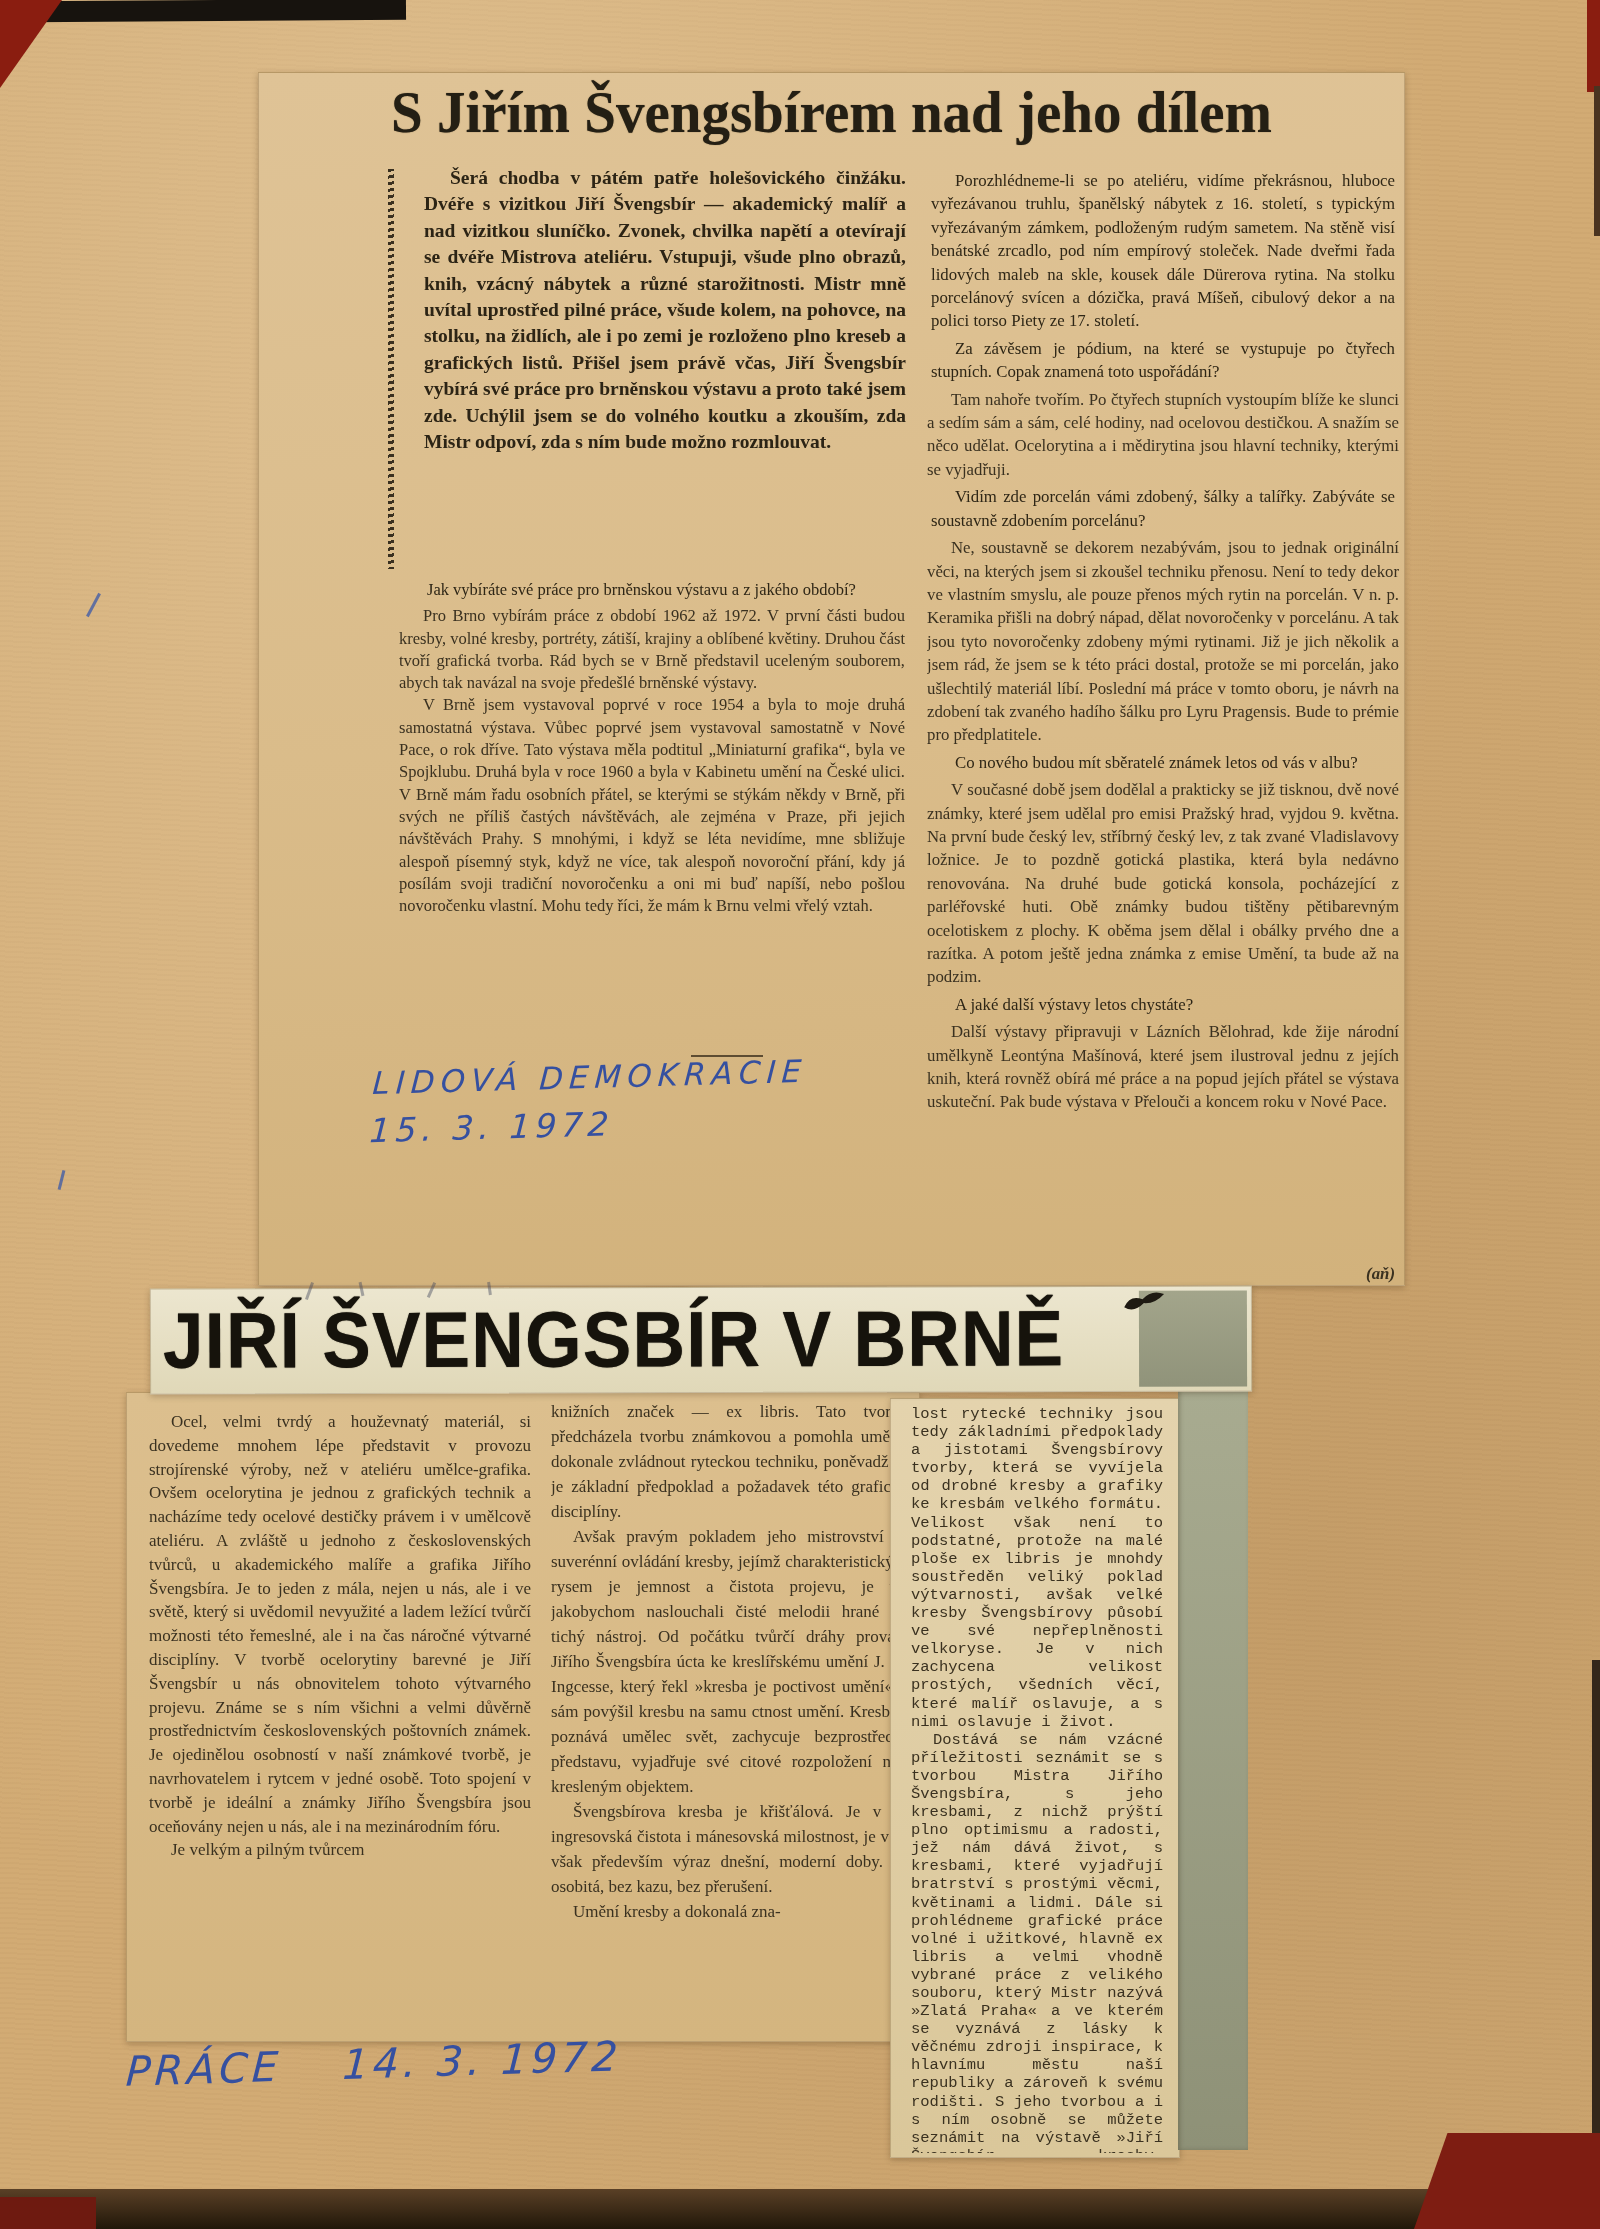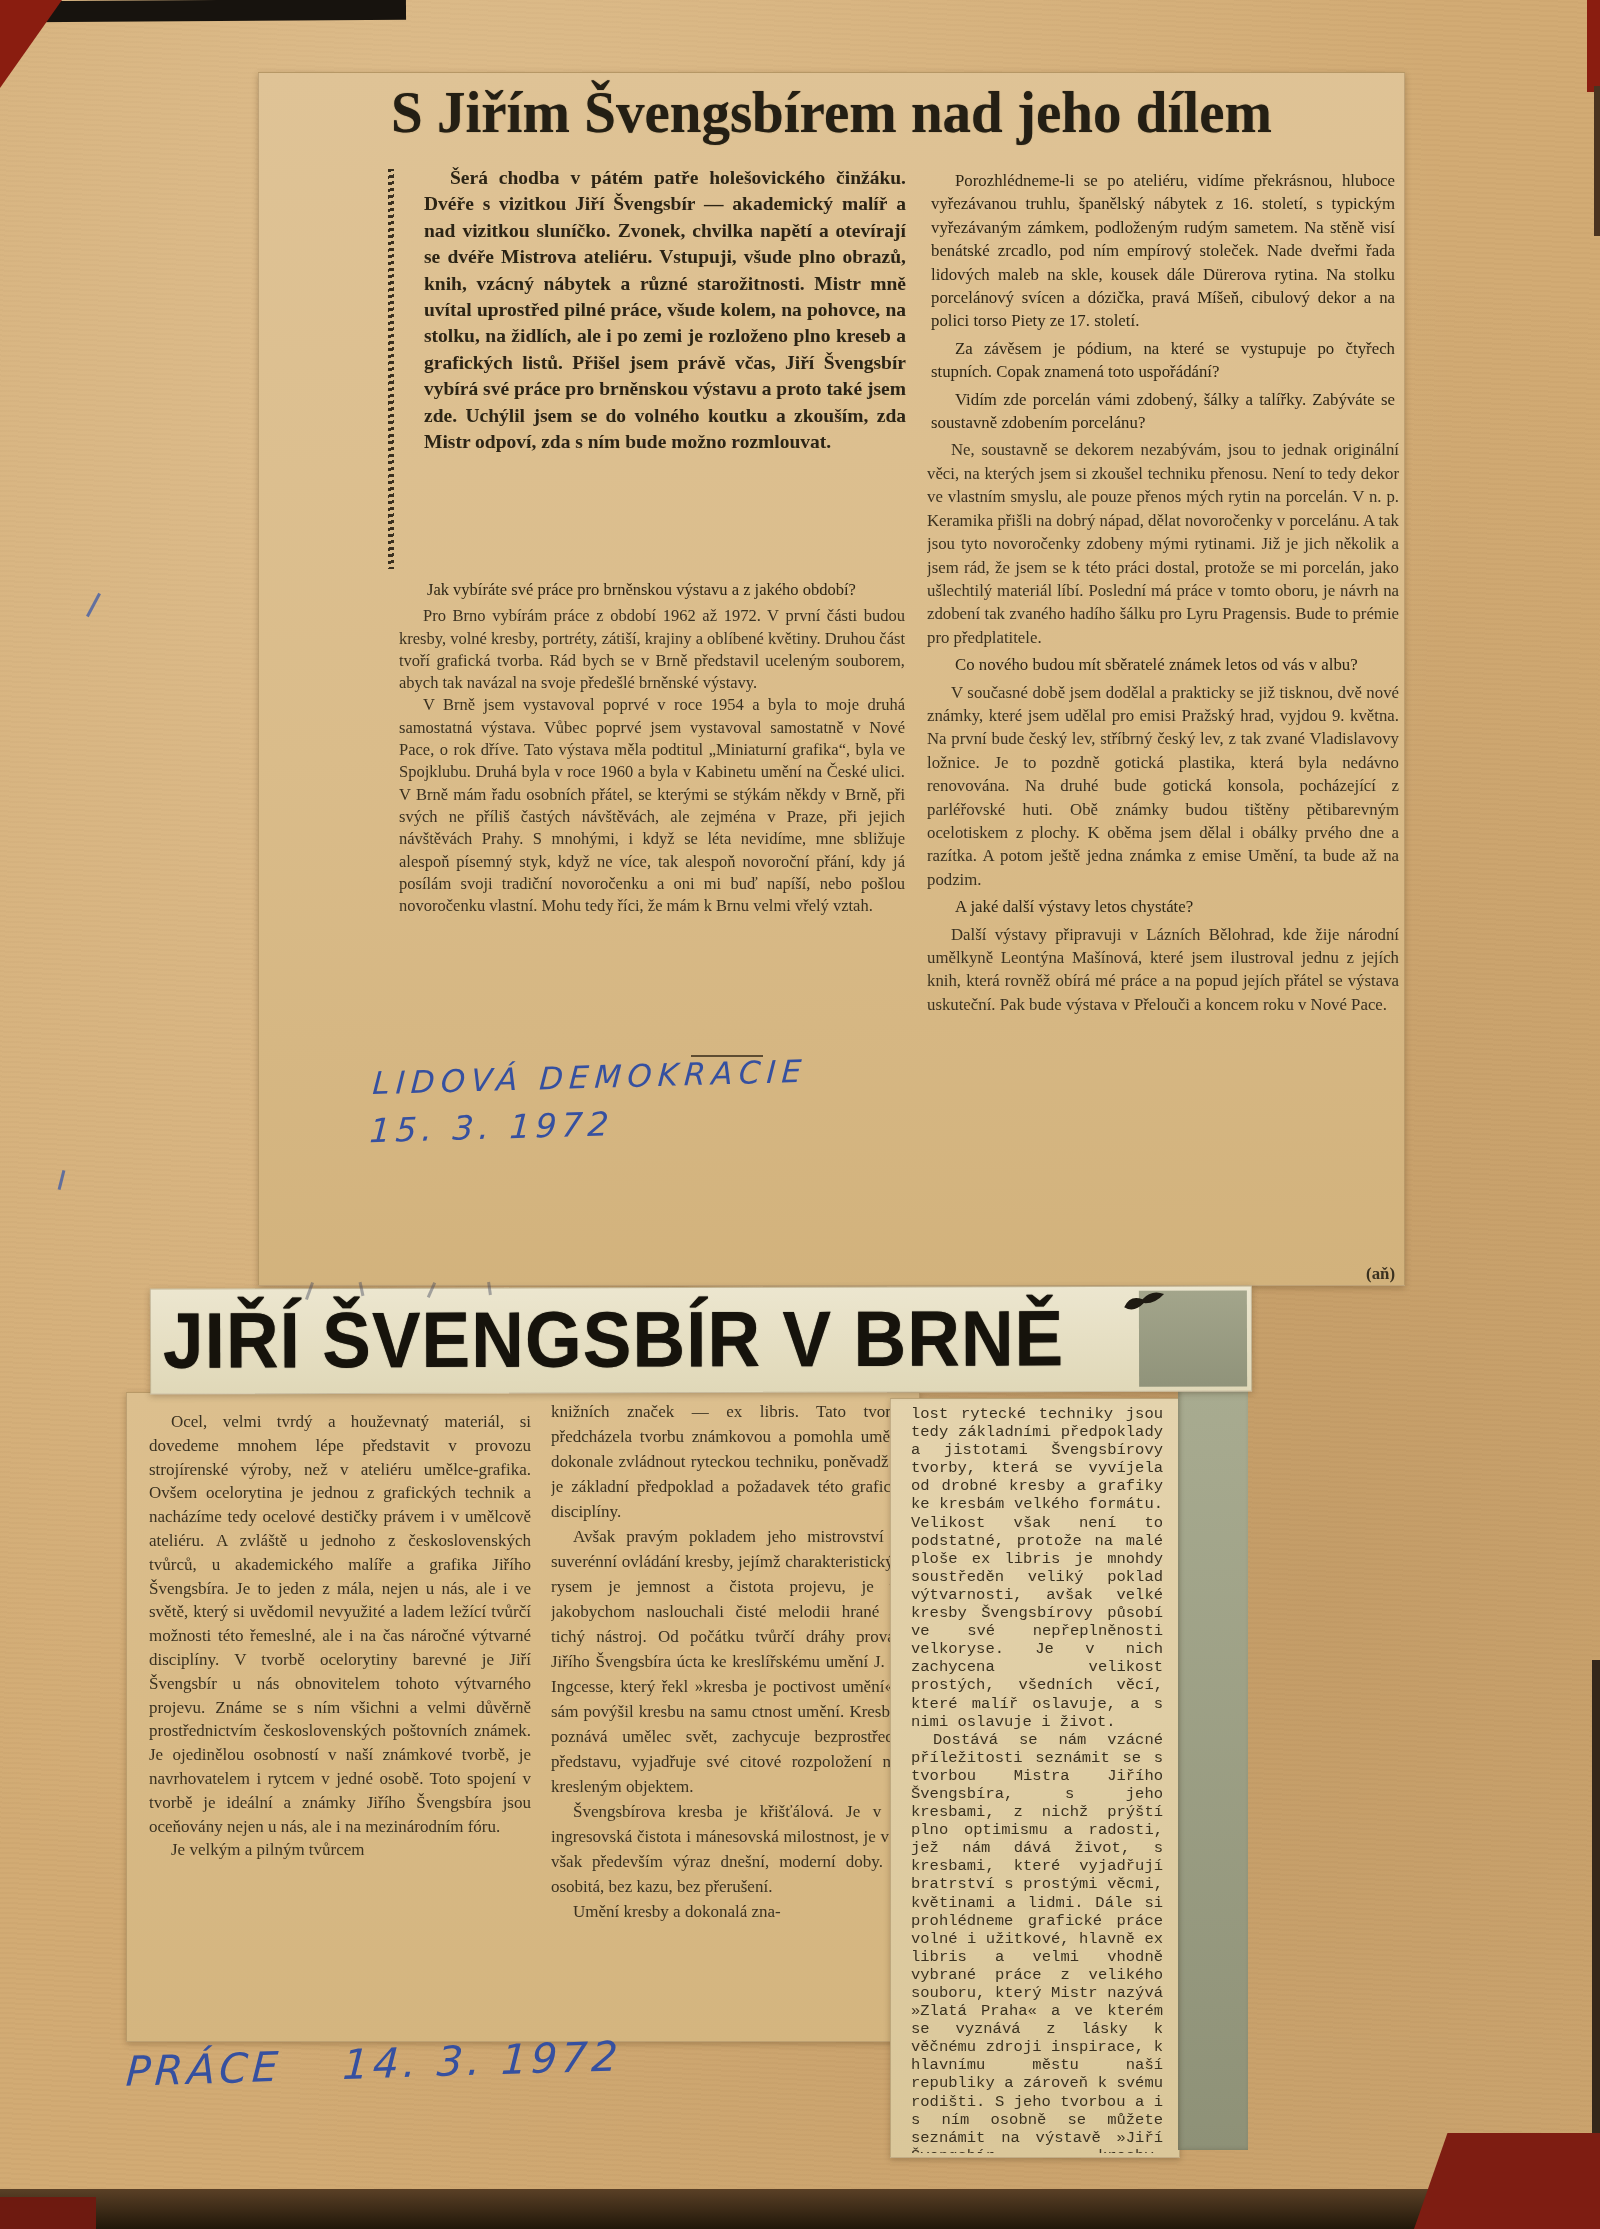--- a/index.html
+++ b/index.html
@@ -45,21 +45,21 @@
   .zigzag{position:absolute;left:129px;top:96px;width:6px;height:400px;
     background:repeating-linear-gradient(168deg,#3a3020 0 3px,transparent 3px 6.5px);}
   .a1-intro{position:absolute;left:165px;top:92px;width:482px;height:406px;overflow:hidden;
     font-weight:bold;font-size:19.5px;line-height:26.4px;text-align:justify;text-indent:26px;color:#2c2415;}
   .a1-qa{position:absolute;left:140px;top:502px;width:506px;height:484px;overflow:hidden;
     font-size:16.5px;line-height:22.3px;text-align:justify;color:#3a3120;}
   .a1-right{position:absolute;left:668px;top:92px;width:472px;height:1122px;overflow:hidden;
     font-size:16.8px;line-height:23.4px;text-align:justify;color:#3a3120;}
   p.pq{margin:4px;text-indent:24px;font-weight:normal;color:#2e2616;}
   p.pa{margin:0;text-indent:24px;font-weight:normal;}
-  .signoff{position:absolute;right:4px;bottom:2px;font-weight:bold;}
+  .signoff{position:absolute;right:4px;bottom:2px;font-weight:bold;font-style:italic;}
   .underline-mark{position:absolute;left:432px;top:982px;width:72px;height:2px;background:#5d4c32;}
 
   
   .hand{font-family:"DejaVu Sans",sans-serif;color:#3550a0;font-style:italic;}
   .hw1{position:absolute;left:112px;top:986px;transform:rotate(-1.6deg) skewX(-5deg);}
   .hw1 .src{font-size:31px;letter-spacing:6px;}
   .hw1 .date{font-size:33px;letter-spacing:5px;margin-top:10px;}
   .hw2{position:absolute;left:126px;top:2040px;transform:rotate(-1.8deg) skewX(-5deg);z-index:4;}
   .hw2 span{font-size:41px;letter-spacing:4px;}
   .hw2 .date{margin-left:56px;}
@@ -113,20 +113,21 @@
     <p class="pq">Jak vybíráte své práce pro brněnskou výstavu a z jakého období?</p>
     <p class="pa">Pro Brno vybírám práce z období 1962 až 1972. V první části budou kresby, volné kresby, portréty, zátiší, krajiny a oblíbené květiny. Druhou část tvoří grafická tvorba. Rád bych se v Brně představil uceleným souborem, abych tak navázal na svoje předešlé brněnské výstavy.</p>
     <p class="pa">V Brně jsem vystavoval poprvé v roce 1954 a byla to moje druhá samostatná výstava. Vůbec poprvé jsem vystavoval samostatně v Nové Pace, o rok dříve. Tato výstava měla podtitul „Miniaturní grafika“, byla ve Spojklubu. Druhá byla v roce 1960 a byla v Kabinetu umění na České ulici. V Brně mám řadu osobních přátel, se kterými se stýkám někdy v Brně, při svých ne příliš častých návštěvách, ale zejména v Praze, při jejich návštěvách Prahy. S mnohými, i když se léta nevidíme, mne sbližuje alespoň písemný styk, když ne více, tak alespoň novoroční přání, kdy já posílám svoji tradiční novoročenku a oni mi buď napíší, nebo pošlou novoročenku vlastní. Mohu tedy říci, že mám k Brnu velmi vřelý vztah.</p>
   </div>
 
   <div class="underline-mark"></div>
 
   <div class="a1-right" style="position:absolute;">
     <p class="pq">Porozhlédneme-li se po ateliéru, vidíme překrásnou, hluboce vyřezávanou truhlu, španělský nábytek z 16. století, s typickým vyřezávaným zámkem, podloženým rudým sametem. Na stěně visí benátské zrcadlo, pod ním empírový stoleček. Nade dveřmi řada lidových maleb na skle, kousek dále Dürerova rytina. Na stolku porcelánový svícen a dózička, pravá Míšeň, cibulový dekor a na polici torso Piety ze 17. století.</p>
     <p class="pq">Za závěsem je pódium, na které se vystupuje po čtyřech stupních. Copak znamená toto uspořádání?</p>
+    <p class="pa">Tam nahoře tvořím. Po čtyřech stupních vystoupím blíže ke slunci a sedím sám a sám, celé hodiny, nad ocelovou destičkou. A snažím se něco udělat. Ocelorytina a i mědirytina jsou hlavní techniky, kterými se vyjadřuji.</p>
     <p class="pq">Vidím zde porcelán vámi zdobený, šálky a talířky. Zabýváte se soustavně zdobením porcelánu?</p>
     <p class="pa">Ne, soustavně se dekorem nezabývám, jsou to jednak originální věci, na kterých jsem si zkoušel techniku přenosu. Není to tedy dekor ve vlastním smyslu, ale pouze přenos mých rytin na porcelán. V n. p. Keramika přišli na dobrý nápad, dělat novoročenky v porcelánu. A tak jsou tyto novoročenky zdobeny mými rytinami. Již je jich několik a jsem rád, že jsem se k této práci dostal, protože se mi porcelán, jako ušlechtilý materiál líbí. Poslední má práce v tomto oboru, je návrh na zdobení tak zvaného hadího šálku pro Lyru Pragensis. Bude to prémie pro předplatitele.</p>
     <p class="pq">Co nového budou mít sběratelé známek letos od vás v albu?</p>
     <p class="pa">V současné době jsem dodělal a prakticky se již tisknou, dvě nové známky, které jsem udělal pro emisi Pražský hrad, vyjdou 9. května. Na první bude český lev, stříbrný český lev, z tak zvané Vladislavovy ložnice. Je to pozdně gotická plastika, která byla nedávno renovována. Na druhé bude gotická konsola, pocházející z parléřovské huti. Obě známky budou tištěny pětibarevným ocelotiskem z plochy. K oběma jsem dělal i obálky prvého dne a razítka. A potom ještě jedna známka z emise Umění, ta bude až na podzim.</p>
     <p class="pq">A jaké další výstavy letos chystáte?</p>
     <p class="pa">Další výstavy připravuji v Lázních Bělohrad, kde žije národní umělkyně Leontýna Mašínová, které jsem ilustroval jednu z jejích knih, která rovněž obírá mé práce a na popud jejích přátel se výstava uskuteční. Pak bude výstava v Přelouči a koncem roku v Nové Pace.</p>
     <span class="signoff">(aň)</span>
   </div>
 
   <div class="hand hw1">

